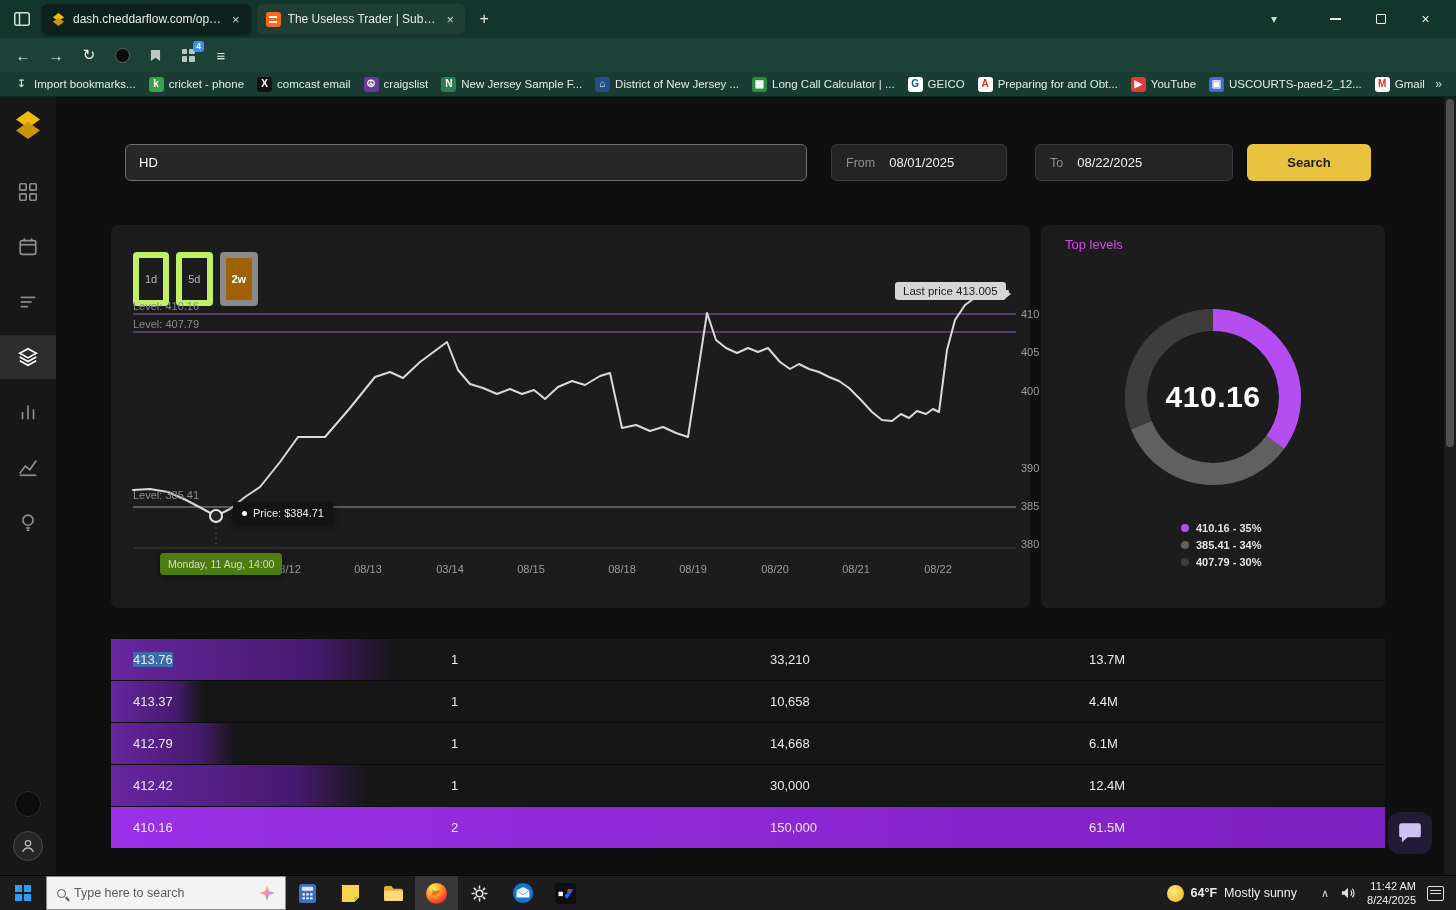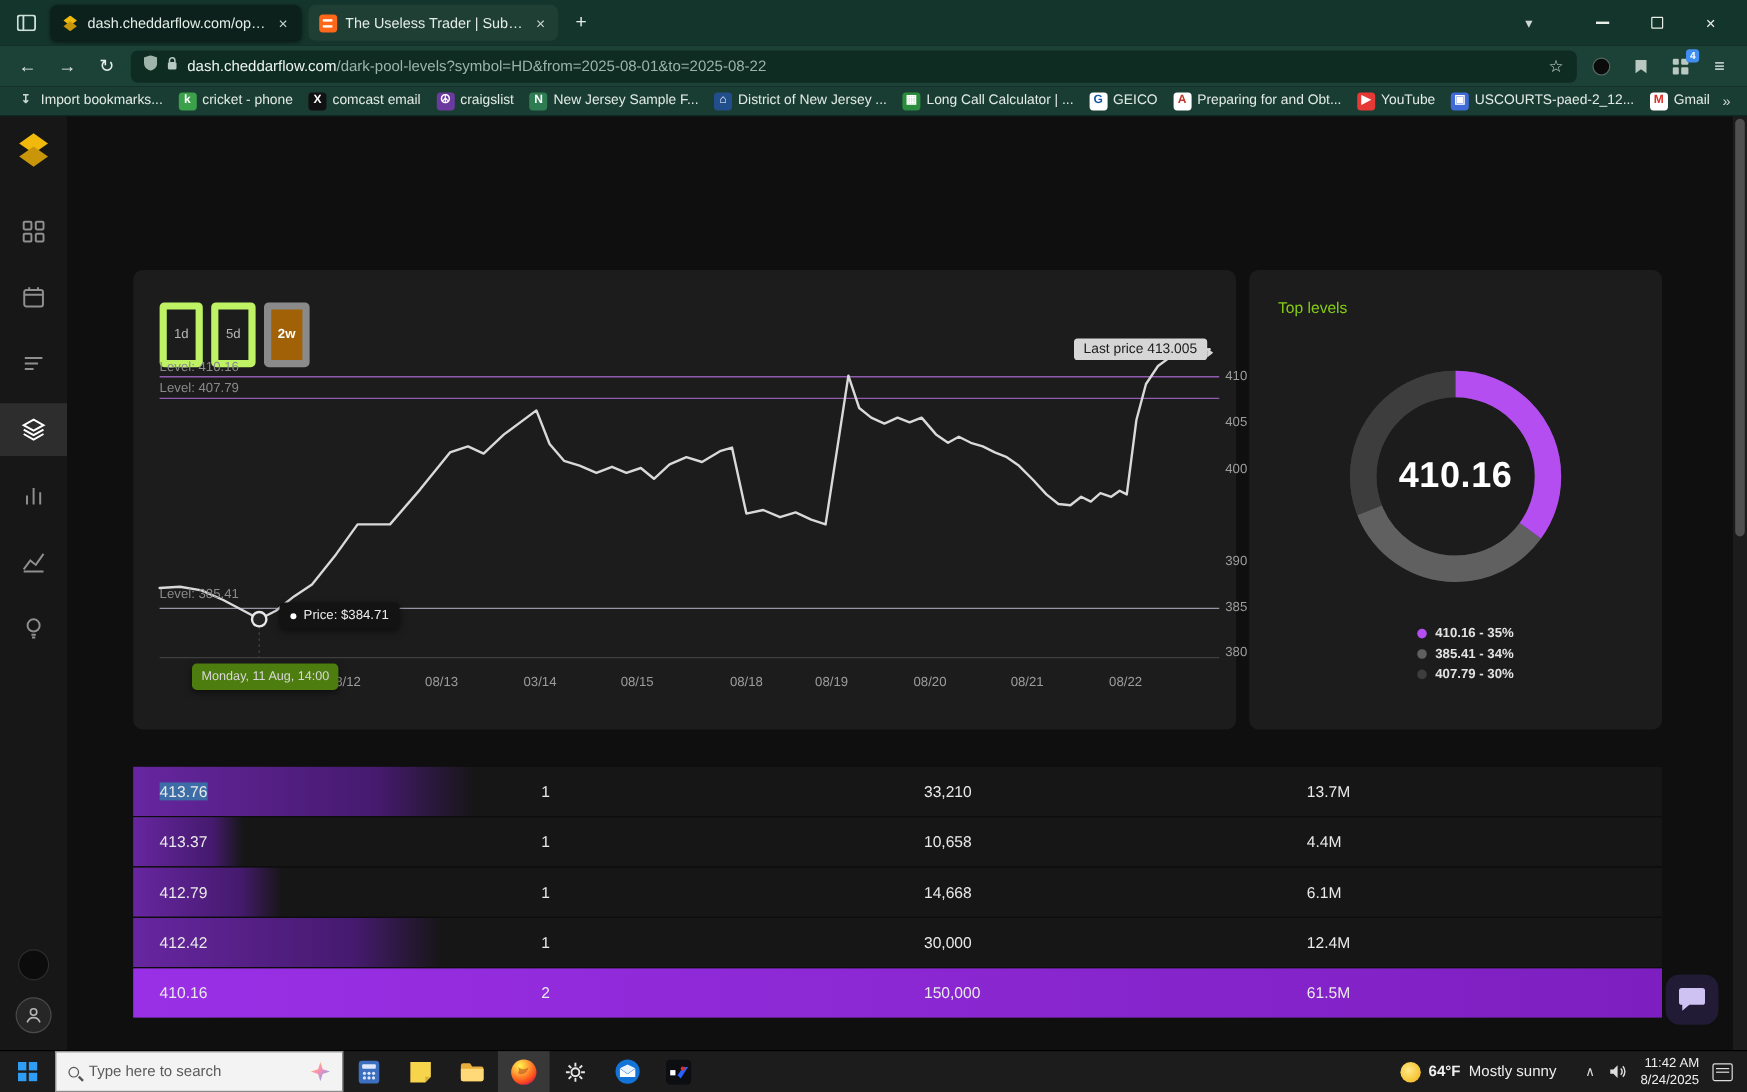--- a/index.html
+++ b/index.html
@@ -82,21 +82,21 @@
   .y-tick { position:absolute; left:910px; font-size:11px; color:#9c9c9c; }
   .x-tick { position:absolute; top:338px; width:44px; text-align:center; font-size:11px; color:#9c9c9c; }
   .level-label { position:absolute; font-size:11px; color:#8a8a8a; }
 
   .tt-last { position:absolute; left:784px; top:57px; background:#d6d6d6; color:#1b1b1b; font-size:11.5px; padding:3px 8px; border-radius:3px; white-space:nowrap; }
   .tt-last:after { content:""; position:absolute; right:-5px; top:8px; border-left:5px solid #d6d6d6; border-top:4px solid transparent; border-bottom:4px solid transparent; }
   .tt-price { position:absolute; left:122px; top:277px; background:#131313; border-radius:4px; color:#ececec; font-size:11px; padding:5px 9px; display:flex; gap:6px; align-items:center; box-shadow:0 2px 6px rgba(0,0,0,.55); }
   .tt-price .pt-dot { width:5px; height:5px; border-radius:50%; background:#fff; }
   .tt-date { position:absolute; left:49px; top:328px; background:#4d7c0f; color:#d8d8d8; font-size:10.5px; padding:5px 8px; border-radius:4px; box-shadow:0 2px 6px rgba(0,0,0,.55); }
 
-  .tl-title { position:absolute; top:24px; left:24px; font-size:13px; color:#84cc16; }
+  .tl-title { position:absolute; top:12px; left:24px; font-size:13px; color:#d946ef; }
   .donut, .donut-center { position:absolute; left:72px; top:72px; width:200px; height:200px; }
   .donut-center { display:flex; align-items:center; justify-content:center; font-size:30px; color:#fff; font-weight:600; letter-spacing:.5px; }
   .legend { position:absolute; left:140px; top:297px; }
   .legend-row { display:flex; align-items:center; gap:7px; margin-bottom:5px; font-size:11px; color:#e2e2e2; font-weight:600; }
   .legend-dot { width:8px; height:8px; border-radius:50%; }
 
   .table { position:absolute; top:541px; left:55px; width:1274px; }
   .t-head, .t-row { display:grid; grid-template-columns:318px 319px 319px 1fr; padding-left:22px; align-items:center; }
   .t-head { height:34px; background:#1e1e1e; color:#8f8f8f; font-size:11px; font-weight:bold; letter-spacing:1.1px; }
   .t-row { position:relative; height:42px; font-size:13px; color:#e9e9e9; background:#161616; border-top:1px solid #0d0d0d; }
@@ -167,35 +167,20 @@
           <span class="glyph-max"></span>
         </div>
       <div class="win-btn">×</div>
     </div>
   </div>
 
   <div class="navbar">
     <div class="nav-btn">←</div>
     <div class="nav-btn">→</div>
     <div class="nav-btn">↻</div>
-    <div class="urlbar">
-      <span>
-        <svg viewBox="0 0 12 14" width="11" height="13">
-            <path d="M6 0l6 2v5c0 4-3.2 6.3-6 7-2.8-.7-6-3-6-7V2z" fill="#9fb5ac"></path>
-          </svg>
-      </span>
-      <span>
-        <svg viewBox="0 0 10 13" width="9" height="12">
-            <rect x="1" y="5" width="8" height="7" rx="1.5" fill="#b9cac2"></rect>
-            <path d="M2.5 5V3.5a2.5 2.5 0 015 0V5" stroke="#b9cac2" stroke-width="1.4" fill="none"></path>
-          </svg>
-      </span>
-      <span class="url-text"><span class="url-domain">dash.cheddarflow.com</span><span class="url-path">/dark-pool-levels?symbol=HD&amp;from=2025-08-01&amp;to=2025-08-22</span></span>
-      <span class="star-btn">☆</span>
-    </div>
     <div class="ext-wrap">
         <span class="ext-circle"></span>
       </div>
     <div class="ext-wrap">
       <svg viewBox="0 0 12 14" width="11" height="13">
           <path d="M1 1h10v12l-5-3.5L1 13z" fill="#b9c8c0"></path>
         </svg>
     </div>
     <div class="ext-wrap">
       <span class="ext-grid">
@@ -331,20 +316,32 @@
           <svg width="16" height="16" viewBox="0 0 24 24" fill="none" stroke="#b5b5b5" stroke-width="2">
               <circle cx="12" cy="8" r="4"></circle>
               <path d="M4 21c1.5-4 4.5-6 8-6s6.5 2 8 6"></path>
             </svg>
         </div>
       </div>
     </div>
 
     <div class="main">
 
+      <div class="search-row">
+        <input class="sym-input" value="HD" style="">
+        <div class="date-field df-from">
+          <span class="lab">From</span>
+          <span class="val">08/01/2025</span>
+        </div>
+        <div class="date-field df-to">
+          <span class="lab">To</span>
+          <span class="val">08/22/2025</span>
+        </div>
+        <button class="search-btn">Search</button>
+      </div>
 
       <div class="cards-row">
 
         <div class="chart-card">
           <div class="range-row">
             <button class="range-btn">1d</button>
             <button class="range-btn">5d</button>
             <button class="range-btn active">2w</button>
           </div>
 

